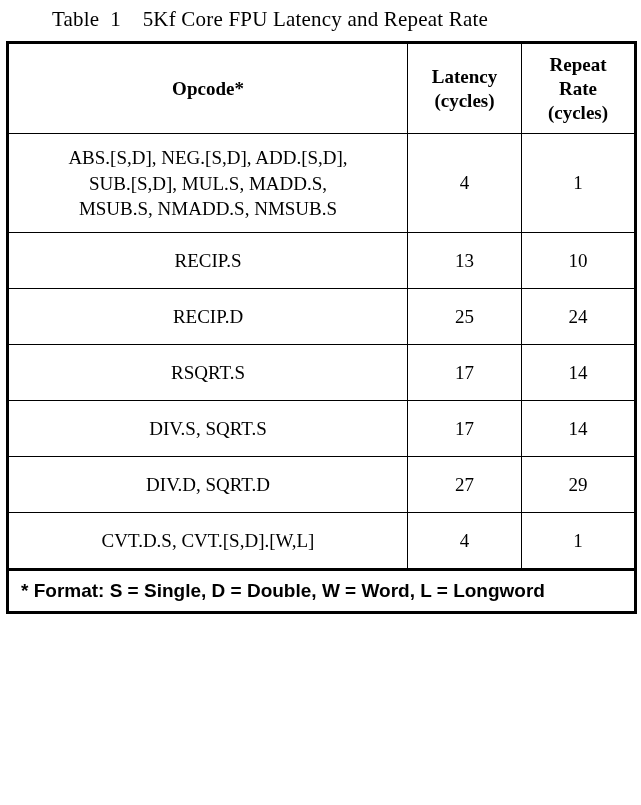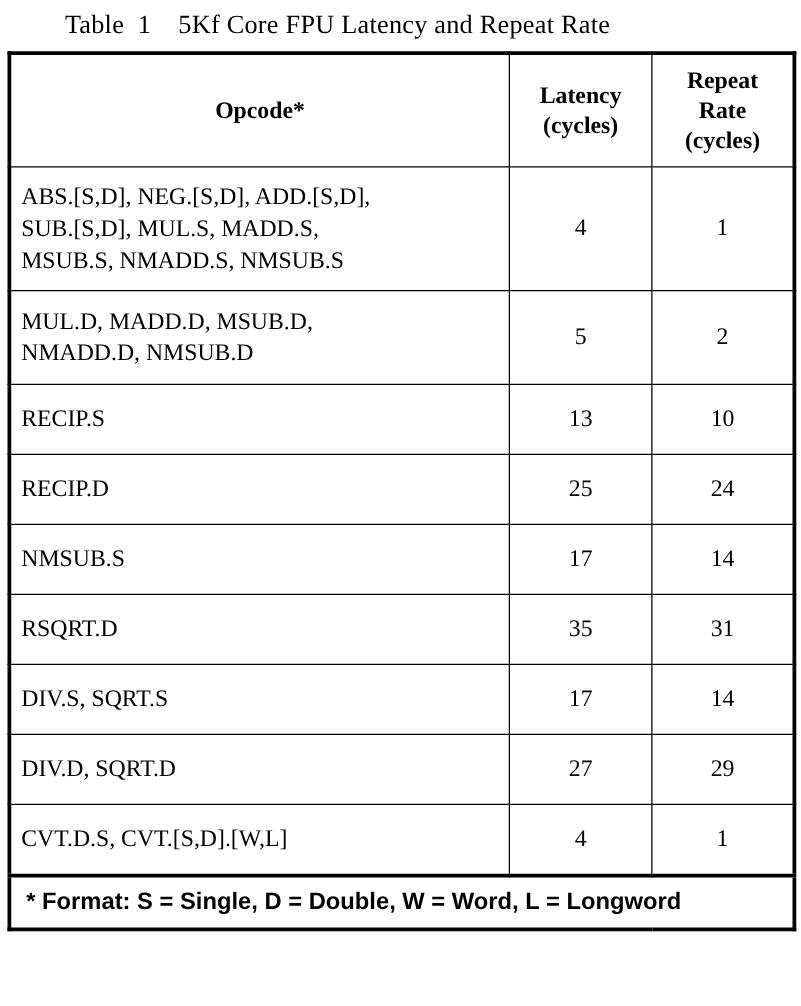--- a/index.html
+++ b/index.html
@@ -38,20 +38,21 @@
     border: 3px solid #000;
   }
   table.fpu col.c-op { width: 400px; }
   table.fpu col.c-lat { width: 114px; }
   table.fpu col.c-rr { width: 114px; }
 
   table.fpu th, table.fpu td {
     border: 1.5px solid #000;
     vertical-align: middle;
     padding: 6px 8px;
+    text-align: center;
   }
   table.fpu thead th {
     font-family: "Liberation Serif", serif;
     font-weight: bold;
     font-size: 19px;
     line-height: 1.25;
     text-align: center;
     padding-top: 9px;
     padding-bottom: 9px;
   }
@@ -117,60 +118,45 @@
       <tr class="tall">
         <td class="opcode">
           <span class="op-line">ABS.[S,D], NEG.[S,D], ADD.[S,D],</span>
           <span class="op-line">SUB.[S,D], MUL.S, MADD.S,</span>
           <span class="op-line">MSUB.S, NMADD.S, NMSUB.S</span>
         </td>
         <td class="num">4</td>
         <td class="num">1</td>
       </tr>
 
-      <tr class="med">
-        <td class="opcode">
-          <span class="op-line">MUL.D, MADD.D, MSUB.D,</span>
-          <span class="op-line">NMADD.D, NMSUB.D</span>
-        </td>
-        <td class="num">5</td>
-        <td class="num">2</td>
-      </tr>
 
       <tr class="short">
         <td class="opcode">
           <span class="op-line">RECIP.S</span>
         </td>
         <td class="num">13</td>
         <td class="num">10</td>
       </tr>
 
       <tr class="short">
         <td class="opcode">
           <span class="op-line">RECIP.D</span>
         </td>
         <td class="num">25</td>
         <td class="num">24</td>
       </tr>
 
       <tr class="short">
         <td class="opcode">
-          <span class="op-line">NMSUB.S</span>
+          <span class="op-line">RSQRT.S</span>
         </td>
         <td class="num">17</td>
         <td class="num">14</td>
       </tr>
 
-      <tr class="short">
-        <td class="opcode">
-          <span class="op-line">RSQRT.D</span>
-        </td>
-        <td class="num">35</td>
-        <td class="num">31</td>
-      </tr>
 
       <tr class="short">
         <td class="opcode">
           <span class="op-line">DIV.S, SQRT.S</span>
         </td>
         <td class="num">17</td>
         <td class="num">14</td>
       </tr>
 
       <tr class="short">

